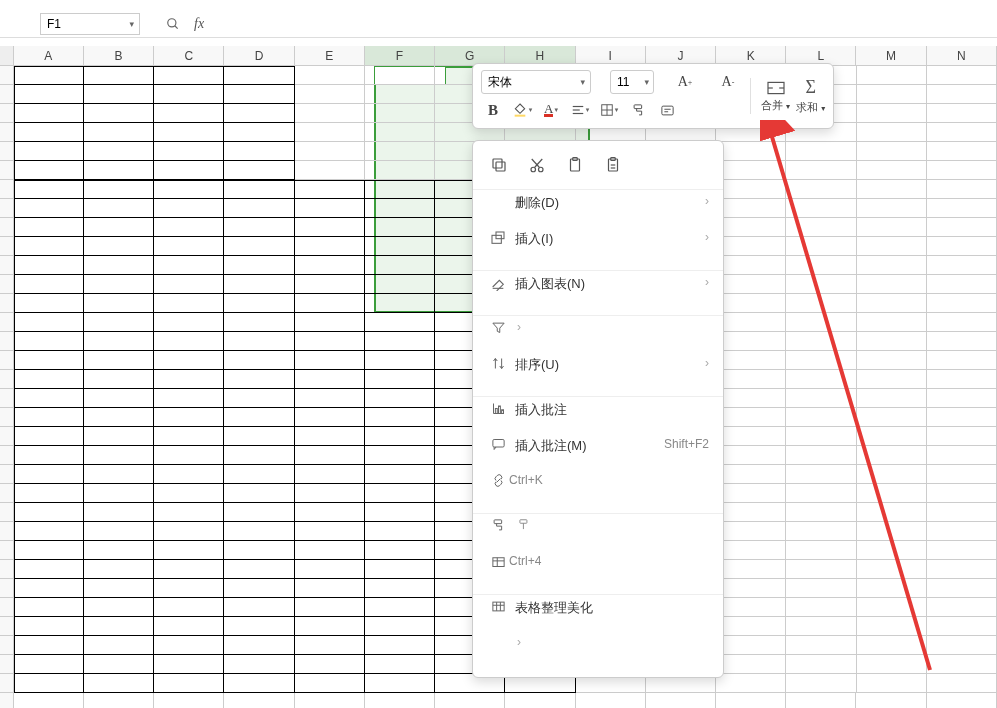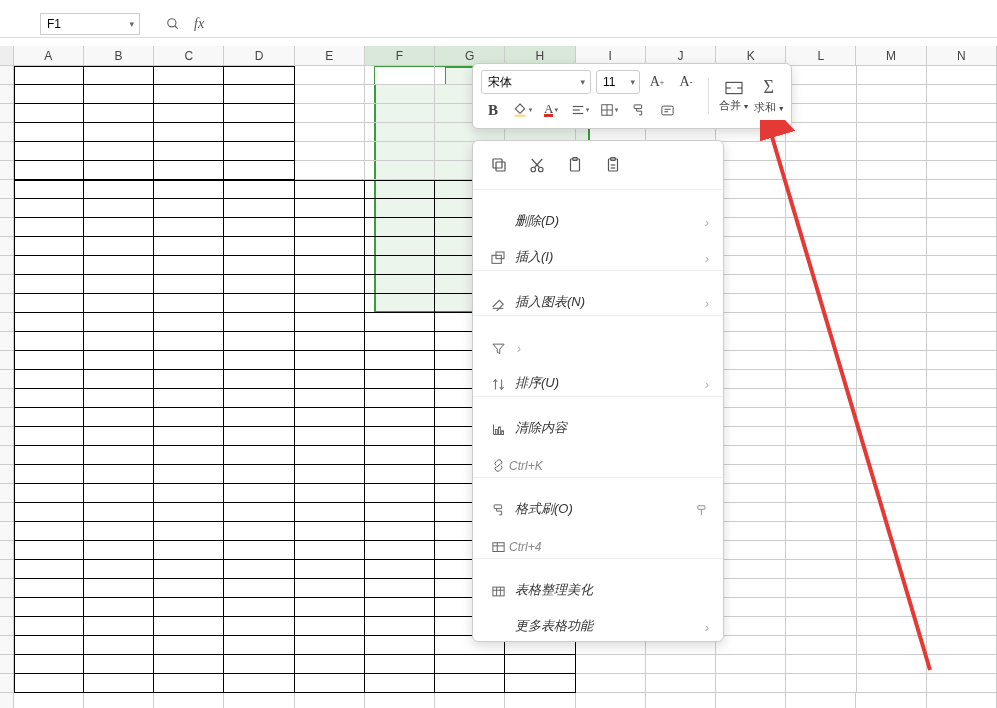--- a/index.html
+++ b/index.html
@@ -42,21 +42,21 @@
 .mt-btn .caret-sm { font-size: 7px; margin-left: 1px; color: #666; }
 .mt-btn.bold { font-weight: bold; font-family: serif; font-size: 15px; }
 .mt-stack { display: flex; flex-direction: column; align-items: center; gap: 2px; }
 .mt-stack .label { font-size: 11px; color: #444; }
 
 
 .context-menu { position: absolute; left: 472px; top: 140px; width: 252px; background: #fff; border: 1px solid #ccc; border-radius: 6px; box-shadow: 0 4px 12px rgba(0,0,0,0.15); padding: 6px 0; }
 .cm-icon-row { display: flex; gap: 18px; padding: 8px 16px 10px; }
 .cm-icon { width: 20px; height: 20px; display: flex; align-items: center; justify-content: center; color: #555; cursor: pointer; }
 .cm-sep { height: 1px; background: #eee; margin: 4px 0; }
-.cm-item { display: flex; align-items: flex-end; height: 36px; padding: 0 14px; cursor: pointer; position: relative; font-style: italic; }
+.cm-item { display: flex; align-items: flex-start; height: 36px; padding: 0 14px; cursor: pointer; position: relative; }
 .cm-item .icon { width: 22px; display: flex; justify-content: center; color: #666; font-size: 14px; }
 .cm-item .label { flex: 1; font-size: 13px; color: #333; margin-left: 6px; }
 .cm-item .shortcut { font-size: 12px; color: #888; }
 .cm-item .arrow { font-size: 12px; color: #aaa; margin-left: 8px; }
 
 
 .arrow-annot { position: absolute; left: 760px; top: 120px; width: 180px; height: 560px; pointer-events: none; }
 
 svg { display: block; }
 </style>
@@ -677,21 +677,21 @@
       <div class="cell"></div>
       <div class="cell"></div>
       <div class="cell"></div>
       <div class="cell"></div>
     </div>
   </div>
 
 <div class="mini-toolbar">
   <div class="mt-group">
     <div style="display:flex;flex-direction:column;gap:4px">
-      <div style="display:flex;gap:5px">
+      <div style="display:flex;gap:19px">
         <div class="font-sel">
           <span>宋体</span>
           <span class="caret">▾</span>
         </div>
         <div class="size-sel">
           <span>11</span>
           <span class="caret">▾</span>
         </div>
         <div class="mt-btn" style="font-family:serif">A<sup style="font-size:8px">+</sup></div>
         <div class="mt-btn" style="font-family:serif">A<sup style="font-size:8px">-</sup></div>
@@ -836,39 +836,48 @@
   <div class="cm-item">
     <span class="icon">
         <svg width="15" height="15" viewBox="0 0 24 24" fill="none" stroke="#666" stroke-width="1.6">
           <line x1="4" y1="20" x2="4" y2="4"></line>
           <line x1="4" y1="20" x2="20" y2="20"></line>
           <rect x="7" y="12" width="3" height="8"></rect>
           <rect x="12" y="8" width="3" height="12"></rect>
           <rect x="17" y="14" width="3" height="6"></rect>
         </svg>
       </span>
-    <span class="label">清除内容</span>
+    <span class="label">插入批注</span>
+  </div>
+  <div class="cm-item">
+    <span class="icon">
+        <svg width="15" height="15" viewBox="0 0 24 24" fill="none" stroke="#666" stroke-width="1.6">
+          <rect x="3" y="4" width="18" height="12" rx="2"></rect>
+          <path d="M8 16l-3 4v-4"></path>
+        </svg>
+      </span>
+    <span class="label">插入批注(M)</span>
+    <span class="shortcut">Shift+F2</span>
   </div>
   <div class="cm-item">
     <span class="icon">
         <svg width="15" height="15" viewBox="0 0 24 24" fill="none" stroke="#666" stroke-width="1.6">
           <path d="M9 15l6-6M8 12a4 4 0 010-6l2-2a4 4 0 016 6M16 12a4 4 0 010 6l-2 2a4 4 0 01-6-6"></path>
         </svg>
       </span>
     <span class="shortcut">Ctrl+K</span>
   </div>
   <div class="cm-sep"></div>
   <div class="cm-item">
     <span class="icon">
         <svg width="15" height="15" viewBox="0 0 24 24" fill="none" stroke="#666" stroke-width="1.6">
           <rect x="5" y="3" width="12" height="6" rx="1"></rect>
           <path d="M9 9v4h8v6h-4"></path>
         </svg>
       </span>
-    <span class="label">格式刷(O)</span>
     <span class="arrow" style="color:#888">
         <svg width="14" height="14" viewBox="0 0 24 24" fill="none" stroke="#888" stroke-width="1.6">
           <rect x="5" y="3" width="12" height="6" rx="1"></rect>
           <path d="M11 9v10"></path>
         </svg>
       </span>
   </div>
   <div class="cm-item">
     <span class="icon">
         <svg width="15" height="15" viewBox="0 0 24 24" fill="none" stroke="#666" stroke-width="1.6">
@@ -886,21 +895,20 @@
           <rect x="3" y="5" width="18" height="14"></rect>
           <line x1="3" y1="10" x2="21" y2="10"></line>
           <line x1="9" y1="5" x2="9" y2="19"></line>
           <line x1="15" y1="5" x2="15" y2="19"></line>
         </svg>
       </span>
     <span class="label">表格整理美化</span>
   </div>
   <div class="cm-item">
     <span class="icon"></span>
-    <span class="label">更多表格功能</span>
     <span class="arrow">›</span>
   </div>
 </div>
 
 <svg class="arrow-annot" viewBox="0 0 180 560">
   <defs>
       <marker id="ah" markerWidth="12" markerHeight="12" refX="2" refY="6" orient="auto">
         <path d="M0,0 L12,6 L0,12 Z" fill="#e53935"></path>
       </marker>
     </defs>

